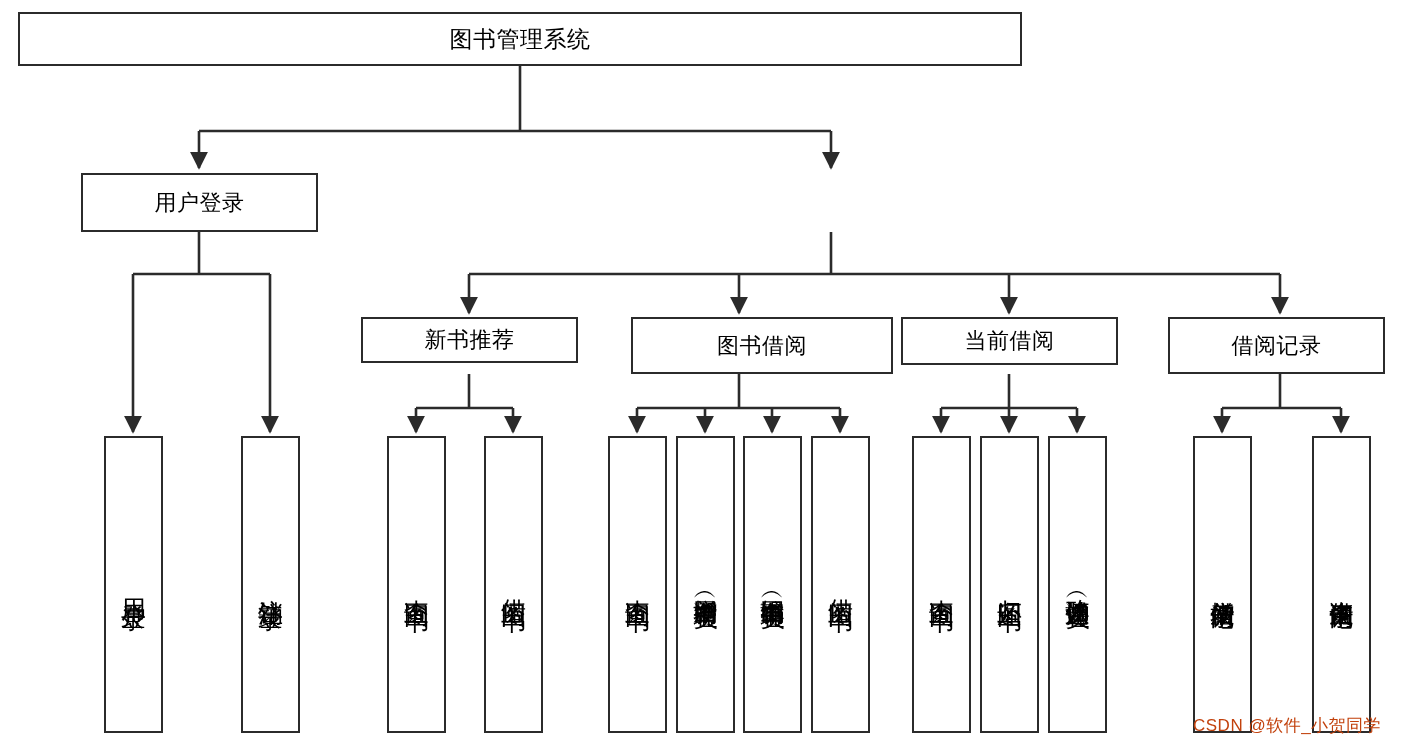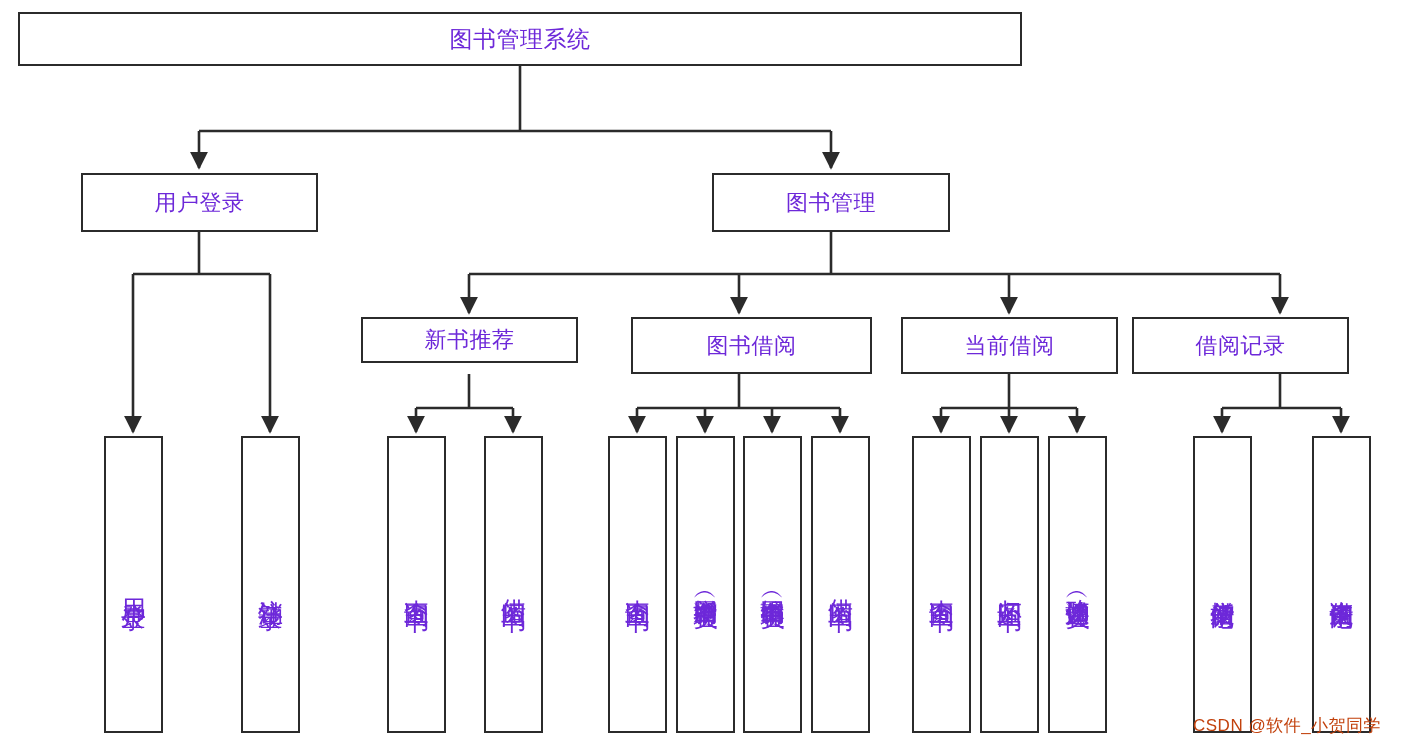--- a/index.html
+++ b/index.html
@@ -26,21 +26,21 @@
     pointer-events: none;
   }
   .node {
     position: absolute;
     box-sizing: border-box;
     border: 2.5px solid #2b2b2b;
     background: #ffffff;
     display: flex;
     align-items: center;
     justify-content: center;
-    color: #6d28d9;
+    color: #000000;
   }
   .node-label {
     display: block;
     text-align: center;
     line-height: 1.16;
     white-space: nowrap;
   }
   
   .node.horiz .node-label {
     font-size: 22px;
@@ -136,37 +136,34 @@
   </svg>
 
   <div class="node horiz root" style="left:18px; top:12px; width:1004px; height:54px;">
     <span class="node-label">图书管理系统</span>
   </div>
 
   <div class="node horiz" style="left:81px; top:173px; width:237px; height:59px;">
     <span class="node-label">用户登录</span>
   </div>
 
-  <div class="node horiz" style="left:712px; top:173px; width:238px; height:59px;">
-    <span class="node-label">图书管理</span>
-  </div>
 
   <div class="node horiz" style="left:361px; top:317px; width:217px; height:46px;">
     <span class="node-label">新书推荐</span>
   </div>
 
-  <div class="node horiz" style="left:631px; top:317px; width:241px; height:57px;">
+  <div class="node horiz" style="left:631px; top:317px; width:262px; height:57px;">
     <span class="node-label">图书借阅</span>
   </div>
 
-  <div class="node horiz" style="left:901px; top:317px; width:217px; height:57px;">
+  <div class="node horiz" style="left:901px; top:317px; width:217px; height:48px;">
     <span class="node-label">当前借阅</span>
   </div>
 
-  <div class="node horiz" style="left:1132px; top:317px; width:217px; height:57px;">
+  <div class="node horiz" style="left:1168px; top:317px; width:217px; height:57px;">
     <span class="node-label">借阅记录</span>
   </div>
 
   <div class="node leaf" style="left:104px; top:436px; width:59px; height:297px;">
     <span class="node-label">用户登录</span>
   </div>
 
   <div class="node leaf" style="left:241px; top:436px; width:59px; height:297px;">
     <span class="node-label">注销登录</span>
   </div>

